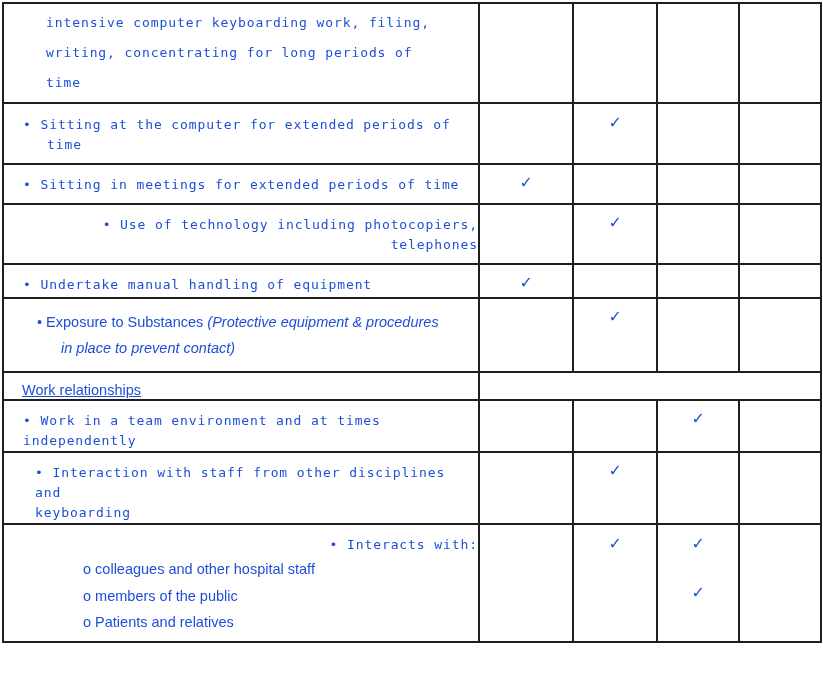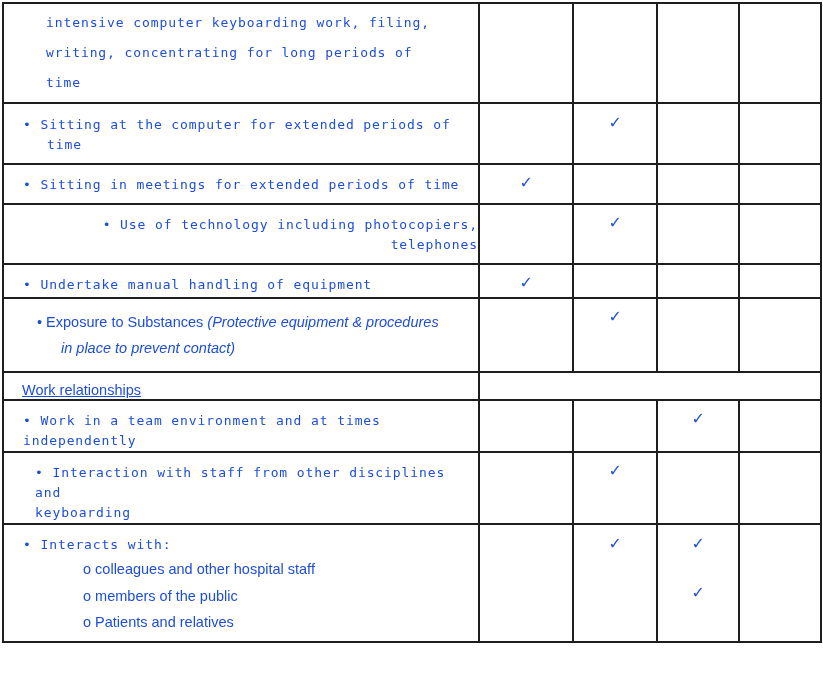--- a/index.html
+++ b/index.html
@@ -173,21 +173,21 @@
     <td class="chk">
           <div style="padding-top:10px">✓</div>
         </td>
     <td></td>
     <td></td>
   </tr>
 
   <tr style="height:118px">
     <td>
       <div style="padding-left:19px; padding-top:10px;">
-        <div class="mono" style="line-height:20px;">
+        <div class="mono" style="line-height:20px;text-align:right;">
           <span>•</span>
           <span>Interacts with:</span>
         </div>
         <div class="sans" style="padding-left:60px; line-height:26.5px; margin-top:1px;">
           <div>
             <span>o</span>
             <span>colleagues and other hospital staff</span>
           </div>
           <div>
             <span>o</span>

